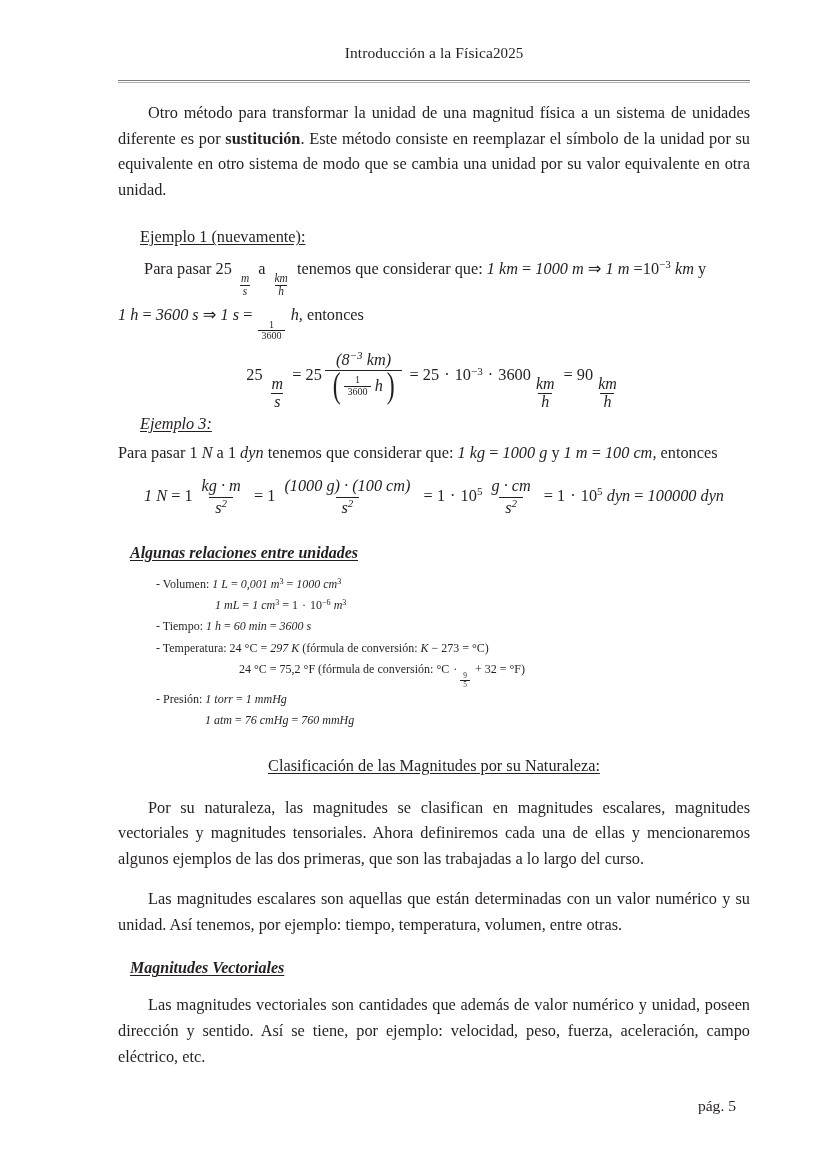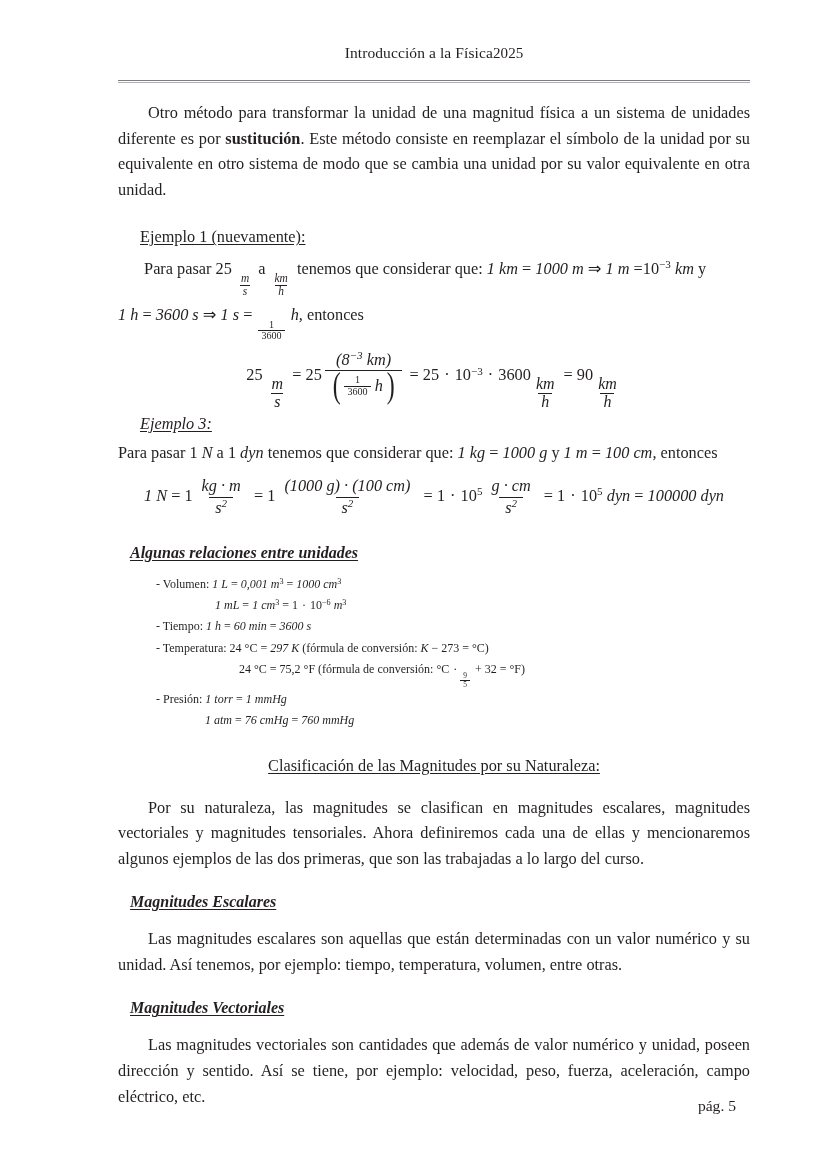--- a/index.html
+++ b/index.html
@@ -389,23 +389,20 @@
       </div>
 
     </div>
 
     <div style="margin-top:24px;">
       <div class="center-head">Clasificación de las Magnitudes por su Naturaleza:</div>
     </div>
 
     <p class="para" style="margin-top:19px;">Por su naturaleza, las magnitudes se clasifican en magnitudes escalares, magnitudes vectoriales y magnitudes tensoriales. Ahora definiremos cada una de ellas y mencionaremos algunos ejemplos de las dos primeras, que son las trabajadas a lo largo del curso.</p>
 
-    <div style="margin-top:22px;">
-      <div class="sec-head">Magnitudes Escalares</div>
-    </div>
     <p class="para" style="margin-top:15px;">Las magnitudes escalares son aquellas que están determinadas con un valor numérico y su unidad. Así tenemos, por ejemplo: tiempo, temperatura, volumen, entre otras.</p>
 
     <div style="margin-top:22px;">
       <div class="sec-head">Magnitudes Vectoriales</div>
     </div>
     <p class="para" style="margin-top:15px;">Las magnitudes vectoriales son cantidades que además de valor numérico y unidad, poseen dirección y sentido. Así se tiene, por ejemplo: velocidad, peso, fuerza, aceleración, campo eléctrico, etc.</p>
 
   </div>
 
   <div class="pg-footer">pág. 5</div>

